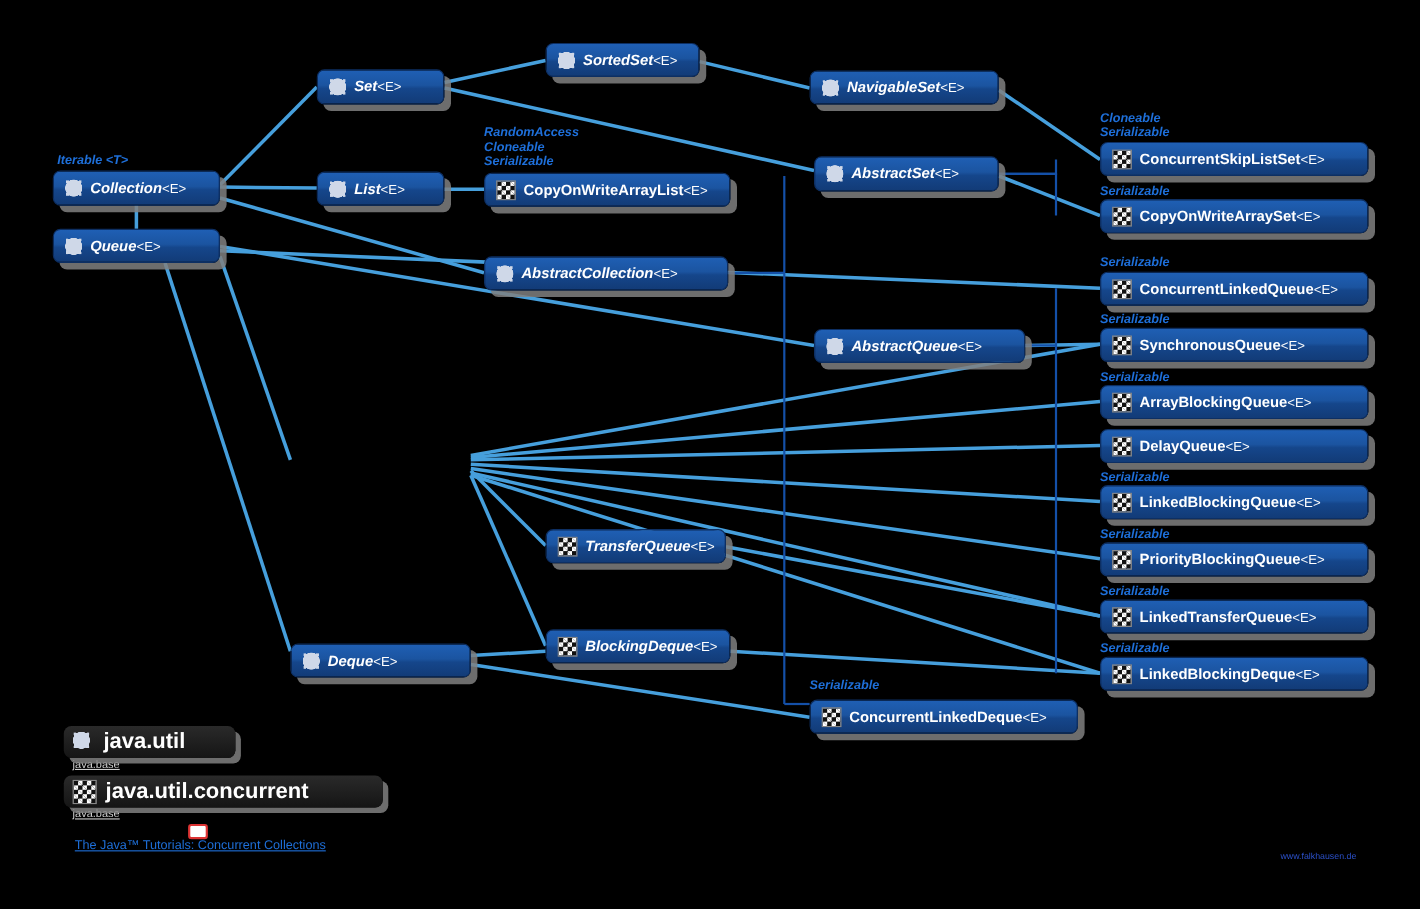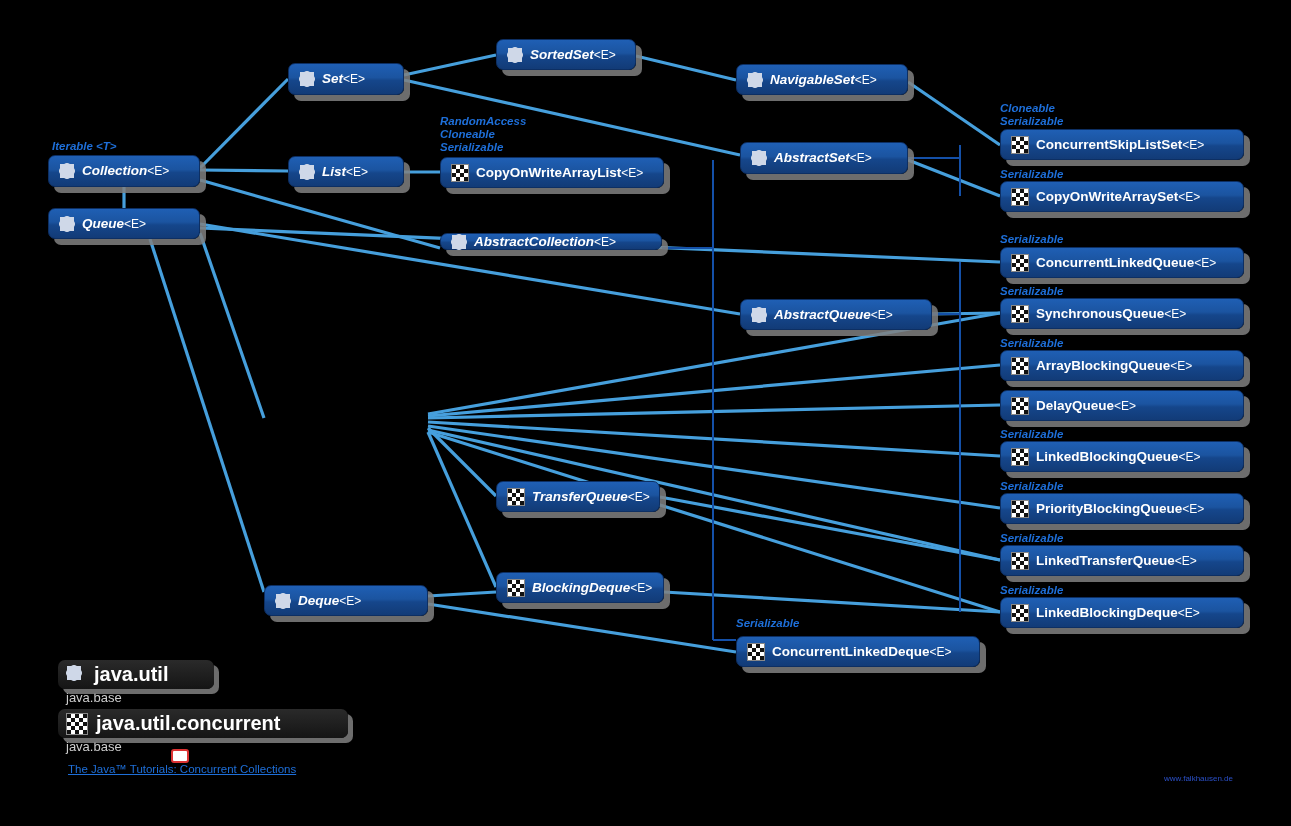--- a/index.html
+++ b/index.html
@@ -40,21 +40,21 @@
 
   .stereo{position:absolute;color:#1e6fd9;font-size:11.5px;font-weight:bold;
           font-style:italic;line-height:12px;white-space:nowrap;}
 
   .legend{position:absolute;}
   .legend .row{position:relative;display:flex;align-items:center;
       background:linear-gradient(to bottom,#2a2a2a,#151515);
       border-radius:7px;box-shadow:5px 5px 0 rgba(128,128,128,0.85);
       padding:3px 14px 3px 8px;}
   .legend .row .t{color:#fff;font-size:20px;font-weight:bold;}
-  .legend .sub{color:#cfcfcf;font-size:13px;margin-top:1px;margin-left:8px;}
+  .legend .sub{color:#cfcfcf;font-size:10px;margin-top:1px;margin-left:8px;text-decoration:underline;}
   .legend .ico{width:20px;height:20px;flex:0 0 20px;margin-right:8px;}
 
   .tutlink{position:absolute;left:68px;top:749px;display:flex;align-items:center;flex-direction:column;}
   .tutlink .bullet{width:14px;height:10px;border:2px solid #d33;border-radius:3px;
         background:#fff;margin-right:5px;}
   .tutlink a{color:#1e6fd9;font-size:11.5px;text-decoration:underline;}
   .site{position:absolute;right:58px;top:774px;color:#2b50c8;font-size:8px;}
 </style>
 </head>
 <body>
@@ -163,21 +163,21 @@
     <span class="lbl"><span>NavigableSet</span><span class="gen">&lt;E&gt;</span></span>
   </div>
   <div class="node iface" style="left:288px;top:156px;width:116px;height:31px">
     <span class="ico gear"></span>
     <span class="lbl"><span>List</span><span class="gen">&lt;E&gt;</span></span>
   </div>
   <div class="node iface" style="left:740px;top:142px;width:168px;height:32px">
     <span class="ico gear"></span>
     <span class="lbl"><span>AbstractSet</span><span class="gen">&lt;E&gt;</span></span>
   </div>
-  <div class="node iface" style="left:440px;top:233px;width:222px;height:17px">
+  <div class="node iface" style="left:440px;top:233px;width:222px;height:31px">
     <span class="ico gear"></span>
     <span class="lbl"><span>AbstractCollection</span><span class="gen">&lt;E&gt;</span></span>
   </div>
   <div class="node iface" style="left:740px;top:299px;width:192px;height:31px">
     <span class="ico gear"></span>
     <span class="lbl"><span>AbstractQueue</span><span class="gen">&lt;E&gt;</span></span>
   </div>
   <div class="node cls" style="left:440px;top:157px;width:224px;height:31px">
     <span class="ico check"></span>
     <span class="lbl"><span>CopyOnWriteArrayList</span><span class="gen">&lt;E&gt;</span></span>

